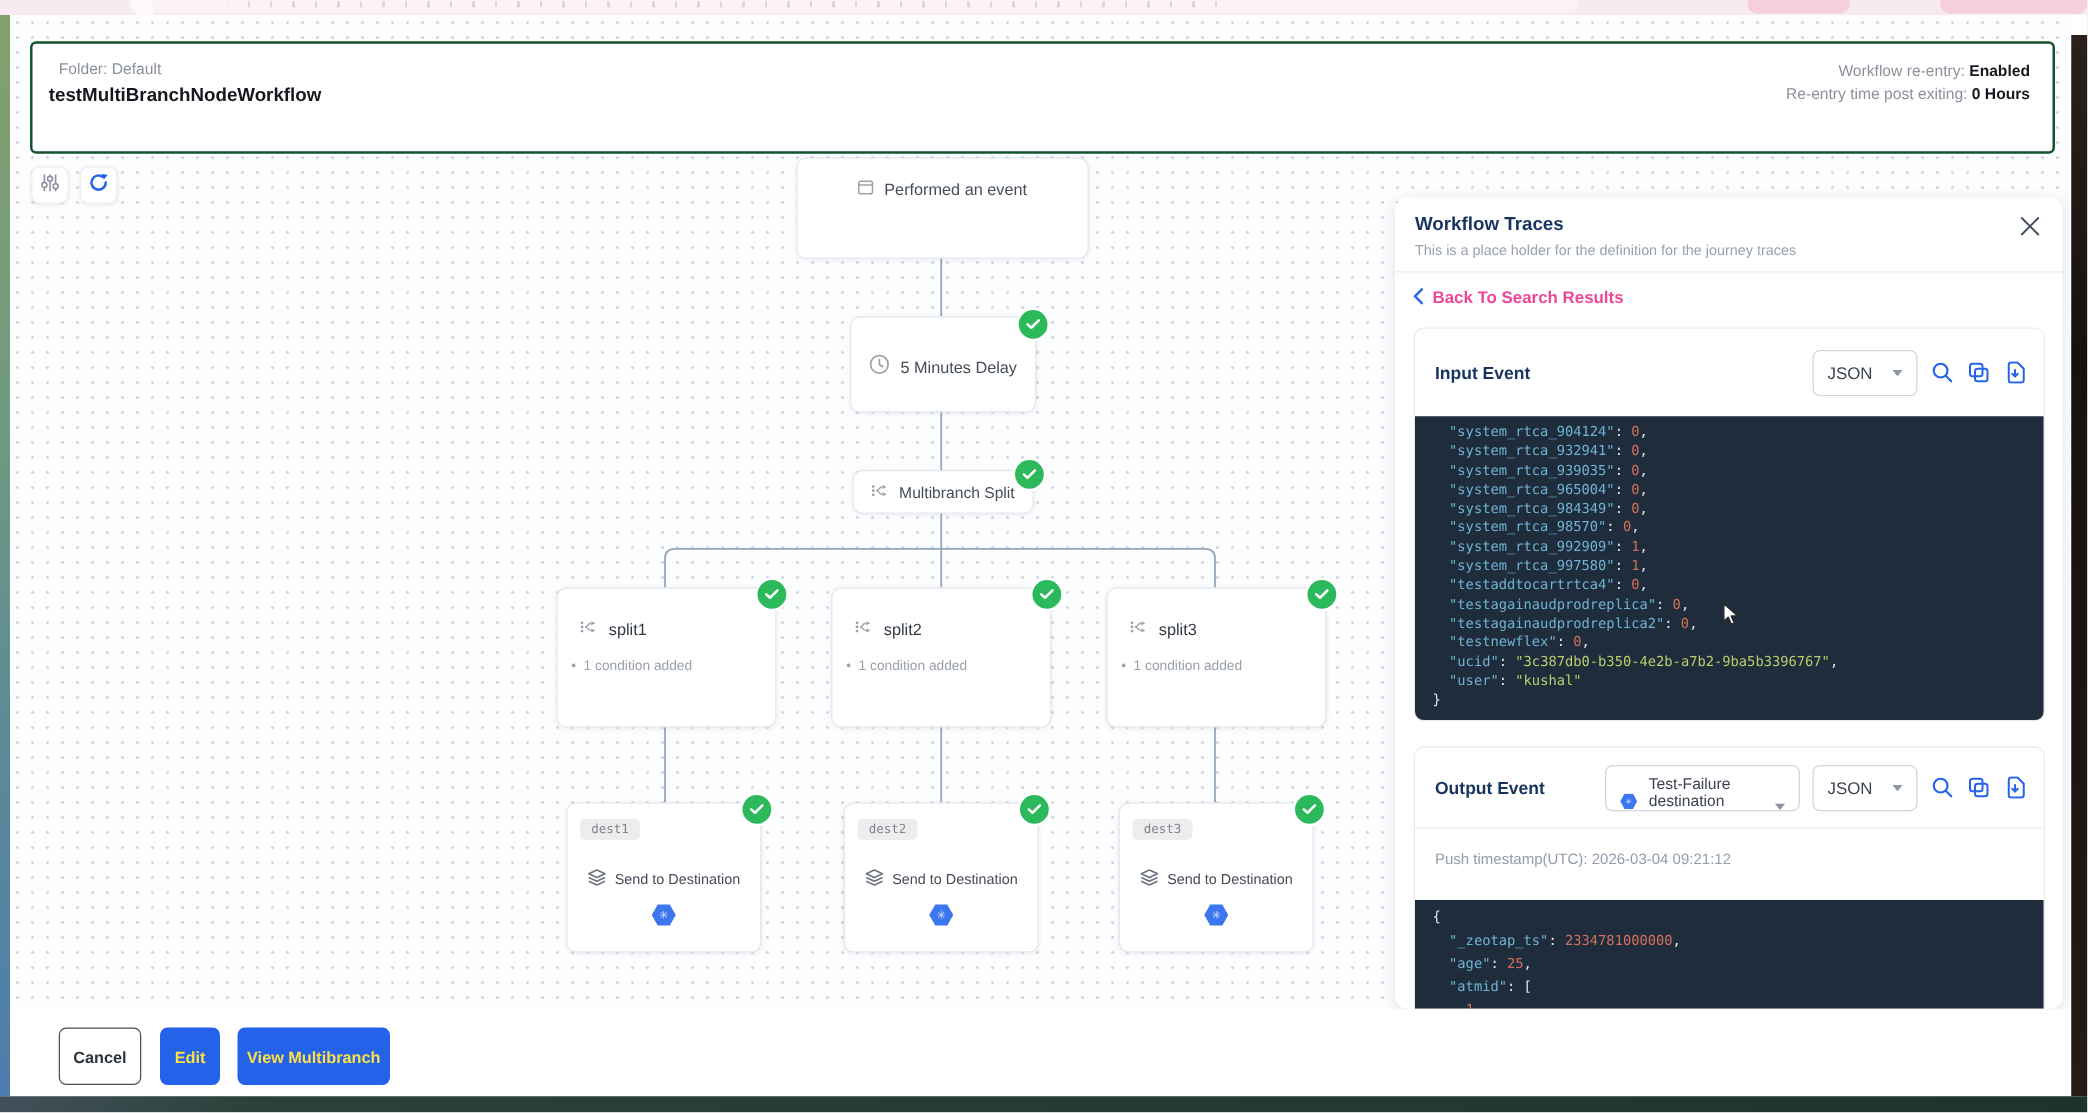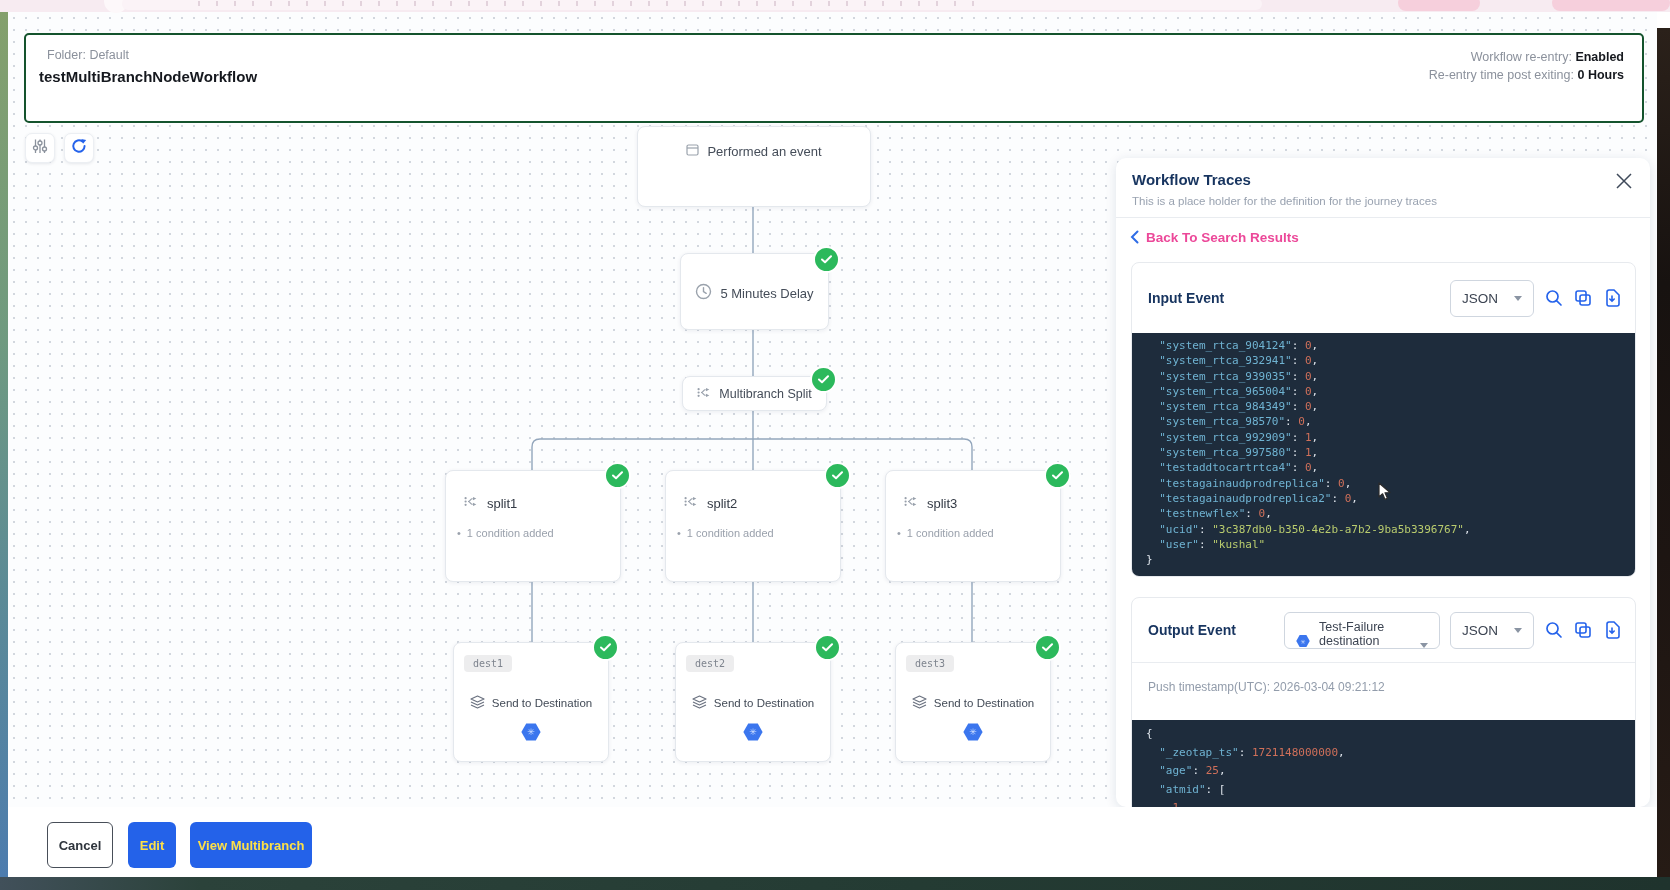--- a/index.html
+++ b/index.html
@@ -417,21 +417,21 @@
                 <path d="M2 2 a2 2 0 0 1 2-2 h5 l5 5 v9 a2 2 0 0 1 -2 2 h-8 a2 2 0 0 1 -2-2 Z" transform="translate(1,1)"></path>
                 <path d="M8 7 V12 M5.8 10 L8 12.2 L10.2 10" stroke-linecap="round"></path>
               </svg>
           </span>
         </span>
       </div>
       <div class="sec-div"></div>
       <div class="ts-row">Push timestamp(UTC): 2026-03-04 09:21:12</div>
       <div class="code code-out">
           <div class="code-line"><span class="tok-p">{</span></div>
-          <div class="code-line"><span class="tok-p">  </span><span class="tok-k">"_zeotap_ts"</span><span class="tok-p">: </span><span class="tok-n">1721148000000</span><span class="tok-p">,</span></div>
+          <div class="code-line"><span class="tok-p">  </span><span class="tok-k">"_zeotap_ts"</span><span class="tok-p">: </span><span class="tok-n">2334781000000</span><span class="tok-p">,</span></div>
           <div class="code-line"><span class="tok-p">  </span><span class="tok-k">"age"</span><span class="tok-p">: </span><span class="tok-n">25</span><span class="tok-p">,</span></div>
           <div class="code-line"><span class="tok-p">  </span><span class="tok-k">"atmid"</span><span class="tok-p">: [</span></div>
           <div class="code-line"><span class="tok-p">    </span><span class="tok-n">1</span><span class="tok-p">,</span></div>
         </div>
     </div>
   </div>
 
   <div class="footer"></div>
   <div class="btn btn-cancel">Cancel</div>
   <div class="btn btn-blue btn-edit">Edit</div>

